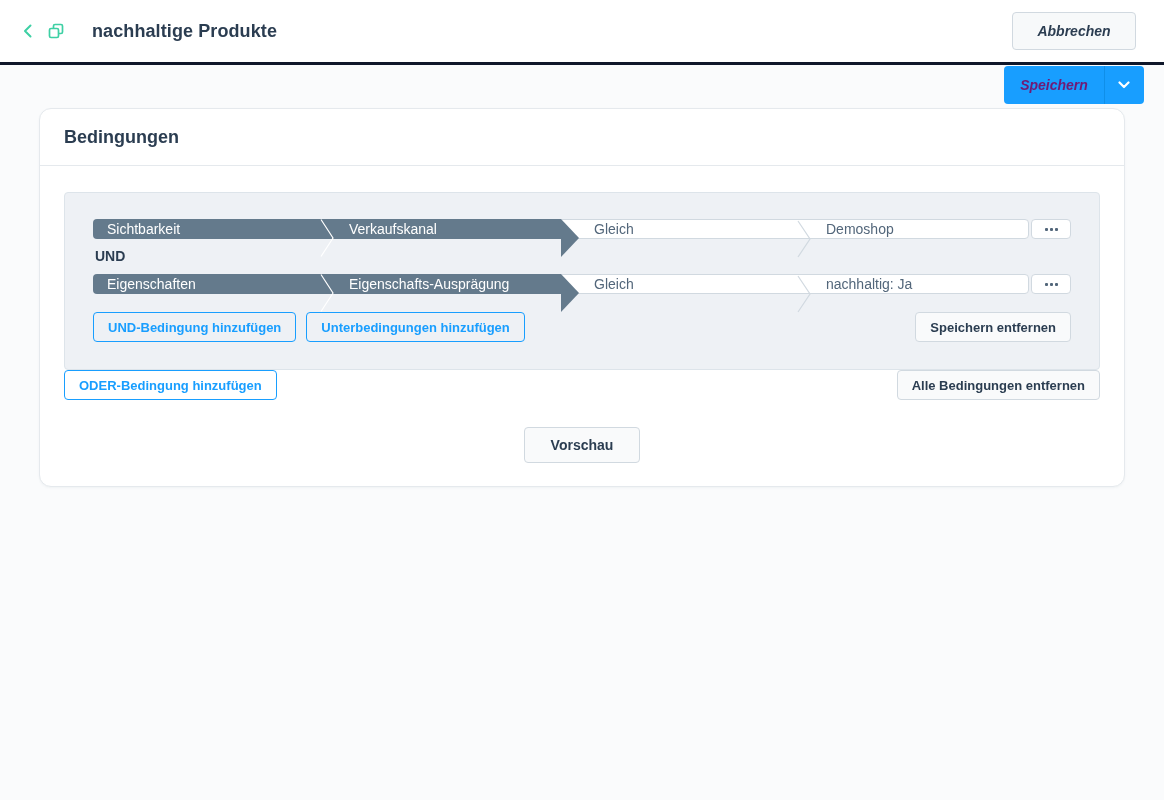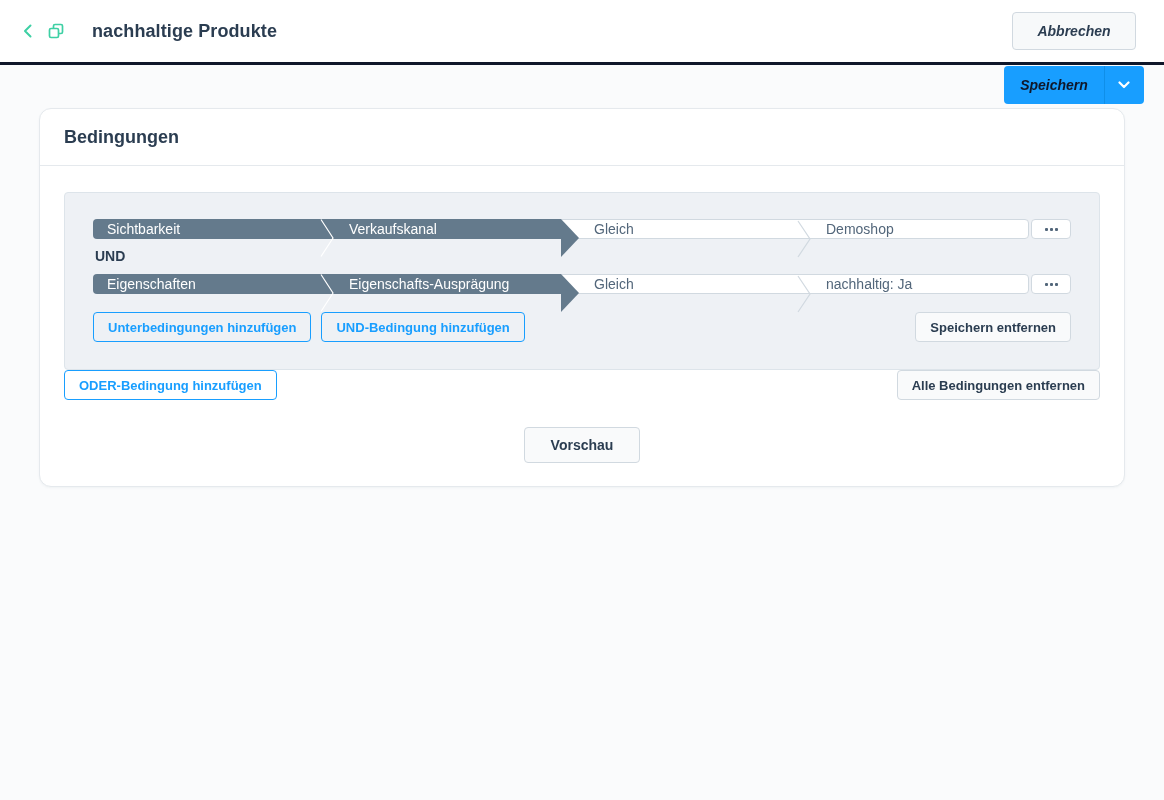--- a/index.html
+++ b/index.html
@@ -59,21 +59,21 @@
   }
   .btn-gray {
     background: #f7f9fa;
     border-color: #d1d9e0;
     color: #2b3d51;
     padding: 0 24px;
   }
   .split-btn { display: flex; }
   .btn-primary {
     background: #189eff;
-    color: #0f172a;
+    color: #701a75;
     padding: 0 16px;
     border-radius: 4px 0 0 4px;
     border: none;
   }
   .btn-primary-arrow {
     background: #189eff;
     border: none;
     border-left: 1px solid #0f8fe9;
     border-radius: 0 4px 4px 0;
     width: 40px; height: 38px;
@@ -292,22 +292,22 @@
             <div class="seg">nachhaltig: Ja</div>
           </div>
           <div class="row-menu">
             <i></i>
               <i></i>
               <i></i>
           </div>
         </div>
 
         <div class="cond-actions">
+          <button class="btn-sm btn-ghost-blue">UND-Bedingung hinzufügen</button>
           <button class="btn-sm btn-ghost-blue">Unterbedingungen hinzufügen</button>
-          <button class="btn-sm btn-ghost-blue">UND-Bedingung hinzufügen</button>
           <span class="spacer"></span>
           <button class="btn-sm btn-sm-gray">Speichern entfernen</button>
         </div>
       </div>
 
       <div class="outer-actions">
         <button class="btn-sm btn-ghost-blue">ODER-Bedingung hinzufügen</button>
         <span class="spacer"></span>
         <button class="btn-sm btn-sm-gray">Alle Bedingungen entfernen</button>
       </div>

